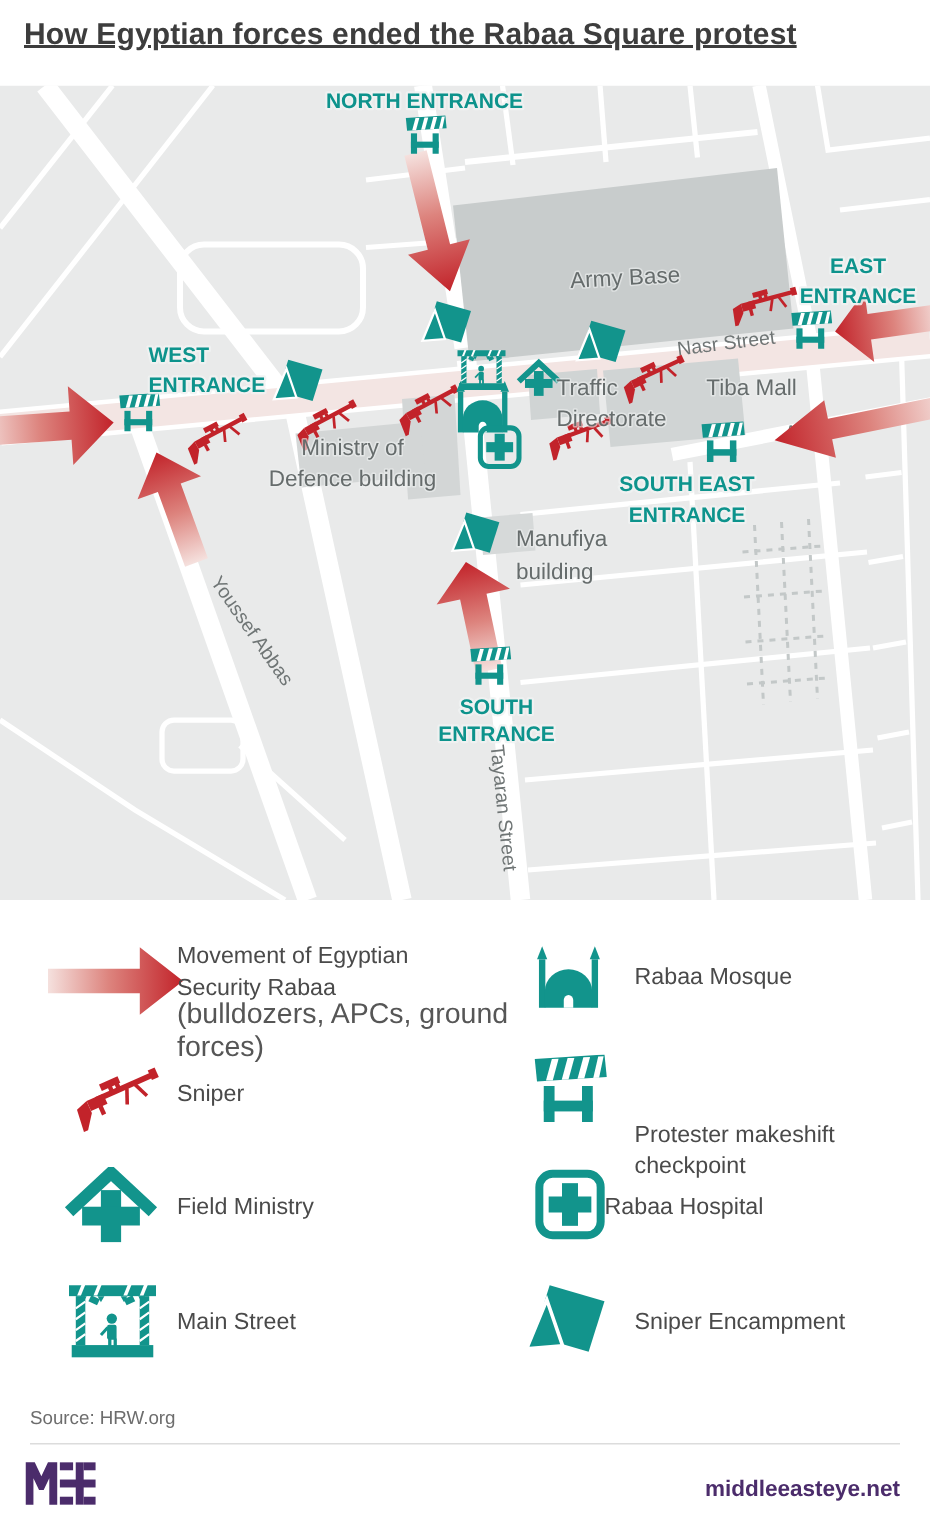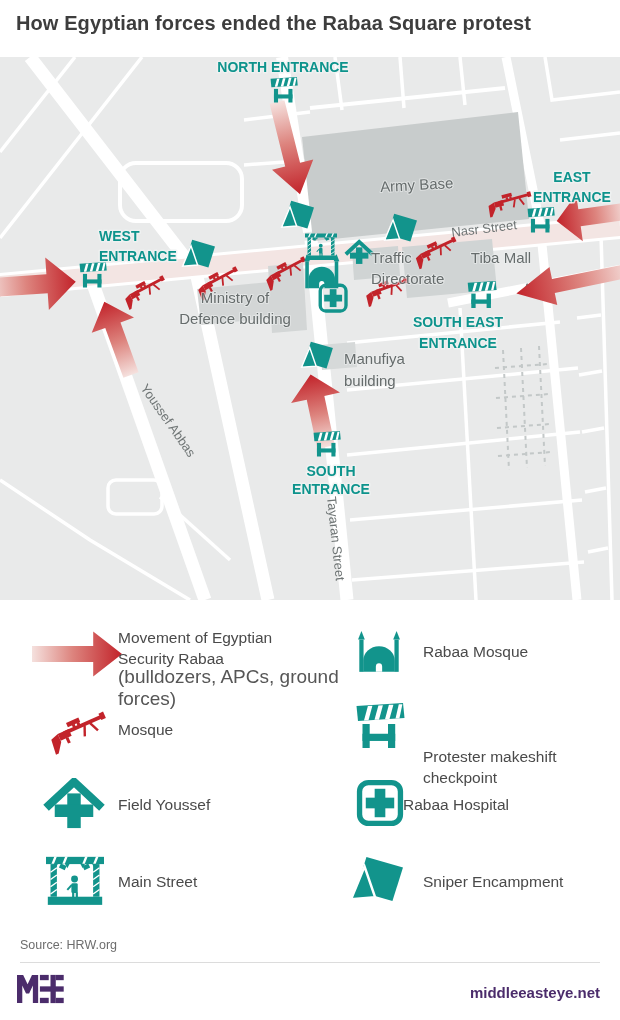--- a/index.html
+++ b/index.html
@@ -1,19 +1,19 @@
 <!DOCTYPE html>
 <html><head>
 <meta charset="utf-8">
 <style>
   html,body{margin:0;padding:0;}
   body{width:620px;height:1020px;position:relative;background:#ffffff;
        font-family:"Liberation Sans",sans-serif;overflow:hidden;}
   #title{position:absolute;left:16px;top:12px;margin:0;font-size:20px;
-         font-weight:700;color:#3d3d3d;letter-spacing:0.1px;}
+         font-weight:700;color:#3d3d3d;letter-spacing:0.1px;text-decoration:underline;}
   #map{position:absolute;left:0;top:57px;}
   svg text{font-family:"Liberation Sans",sans-serif;}
   .ent{font-weight:700;font-size:14px;fill:#0d938c;paint-order:stroke;
        stroke:rgba(240,242,242,.85);stroke-width:3px;stroke-linejoin:round;}
   .place{font-size:15px;fill:#666c6c;paint-order:stroke;stroke:rgba(238,240,240,.6);
          stroke-width:2px;stroke-linejoin:round;}
   .street{font-size:13px;fill:#71777.7;fill:#6f7575;}
   .leg-label{position:absolute;font-size:15.5px;color:#4a4a4a;line-height:21px;}
   .leg-sub{position:absolute;font-size:19px;color:#565656;}
   .leg-icon{position:absolute;}
@@ -257,26 +257,26 @@
 
   <svg class="leg-icon" style="left:32px;top:631px" width="90" height="46" viewBox="0 0 100 50">
       <use href="#g-arrow"></use>
     </svg>
   <div class="leg-label" style="left:118px;top:627px;width:195px">Movement of Egyptian Security Rabaa</div>
   <div class="leg-sub" style="left:118px;top:666px;width:230px">(bulldozers, APCs, ground forces)</div>
 
   <svg class="leg-icon" style="left:38px;top:700px" width="76" height="58" viewBox="0 0 76 58">
       <use href="#g-sniper" transform="translate(7,30) rotate(-24)"></use>
     </svg>
-  <div class="leg-label" style="left:118px;top:719px">Mosque</div>
+  <div class="leg-label" style="left:118px;top:719px">Sniper</div>
 
   <svg class="leg-icon" style="left:42px;top:778px" width="64" height="52" viewBox="0 0 66 54">
       <use href="#g-fieldhosp"></use>
     </svg>
-  <div class="leg-label" style="left:118px;top:794px">Field Youssef</div>
+  <div class="leg-label" style="left:118px;top:794px">Field Ministry</div>
 
   <svg class="leg-icon" style="left:46px;top:852px" width="58" height="55" viewBox="0 0 64 60">
       <use href="#g-stage"></use>
     </svg>
   <div class="leg-label" style="left:118px;top:871px">Main Street</div>
 
   <svg class="leg-icon" style="left:353px;top:626px" width="52" height="46" viewBox="0 0 66 58">
       <use href="#g-mosque"></use>
     </svg>
   <div class="leg-label" style="left:423px;top:641px">Rabaa Mosque</div>

